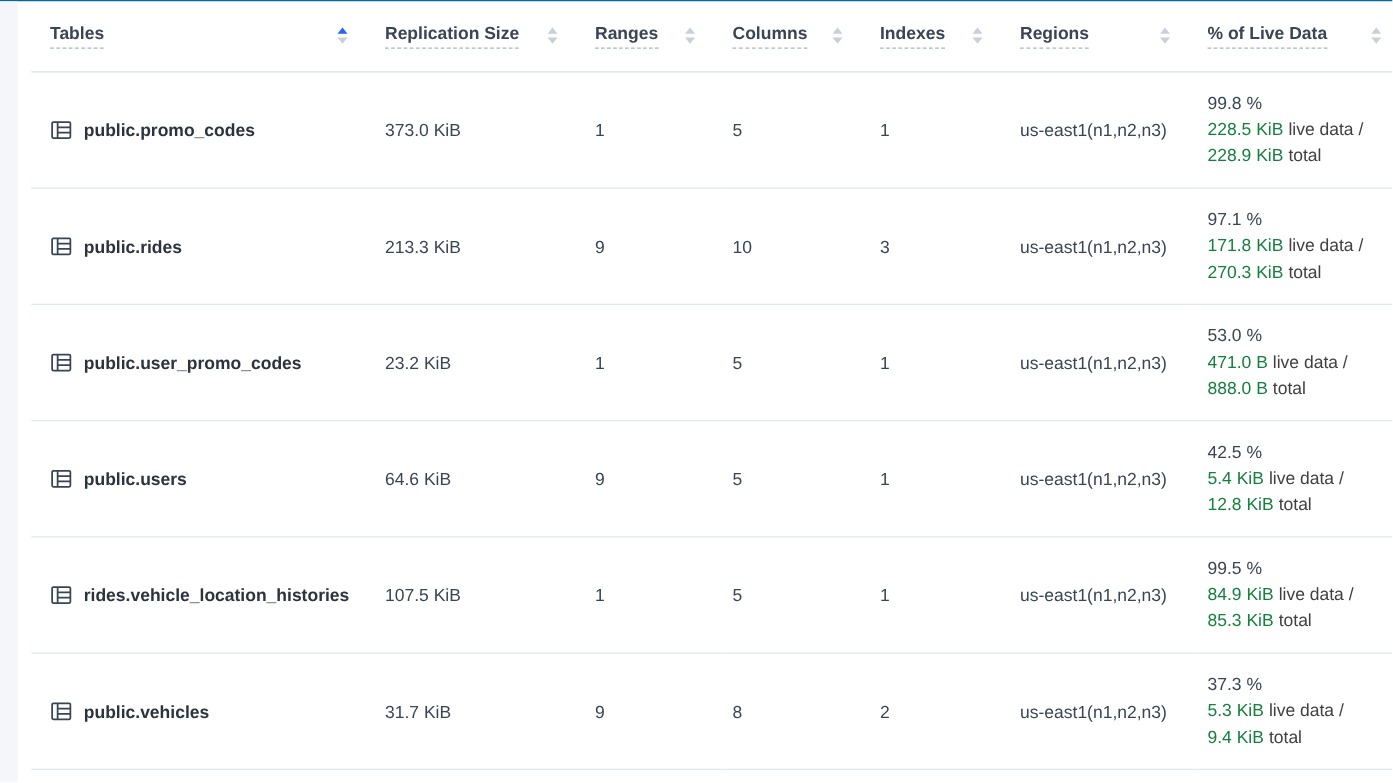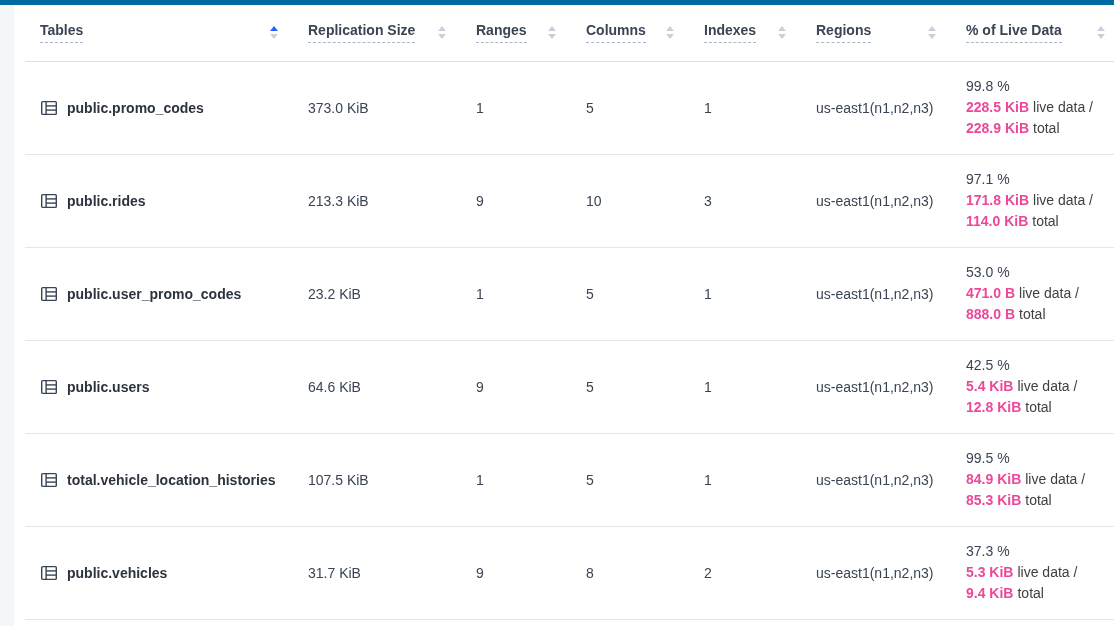--- a/index.html
+++ b/index.html
@@ -1,21 +1,21 @@
 <!DOCTYPE html>
 <html style="--accent: #2962ff;"><head>
 <meta charset="utf-8">
 <style>
   :root { --accent:#2962ff; }
   * { box-sizing:border-box; }
   html,body { margin:0; padding:0; background:#ffffff; }
   body { font-family:"Liberation Sans", sans-serif; }
   .screen {
     position:relative; width:1114px; height:626px; overflow:hidden;
-    background:#ffffff; border-top:5px solid #0369a1;
+    background:#ffffff; border-top:1px solid #0369a1;
   }
   .gutter { position:absolute; left:0; top:0; width:14px; height:100%; background:#f4f6fa; }
   table.db-table {
     position:absolute; left:25px; top:0; width:1089px;
     border-collapse:collapse; table-layout:fixed;
   }
   th { height:56px; padding:0; border-bottom:1px solid #d9dfe8; vertical-align:middle; text-align:left; cursor:pointer; }
   .th-inner { display:flex; align-items:center; justify-content:space-between; padding-right:22px; padding-left:8px; }
   th.first .th-inner { padding-left:15px; }
   th.last .th-inner { padding-right:10px;gap:25px; }
@@ -31,21 +31,21 @@
     height:93px; padding:0 8px; border-bottom:1px solid #e2e7ee;
     vertical-align:middle; font-size:14px; color:#394455; overflow:visible;
   }
   td.first { padding-left:15px; }
   .name-cell { display:flex; align-items:center; gap:9px; }
   .name-cell svg { flex:0 0 auto; display:block; }
   .tbl-name { font-weight:700; color:#2c333e; white-space:nowrap; cursor:pointer; }
   .num { white-space:nowrap;margin-top:39px; }
   .pct-cell { line-height:21px; }
   .pct-line { white-space:nowrap; }
-  .strong { font-weight:700; color:#ec4899;text-align:center; }
+  .strong { font-weight:400; color:#15803d;text-align:center; }
   .muted { color:#404040; margin-left:4px; }
 </style>
 </head>
 <body>
 
 <div class="screen">
   <div class="gutter"></div>
 
   <table class="db-table">
     <colgroup>
@@ -173,21 +173,21 @@
     <td><span class="num">9</span></td>
     <td><span class="num">10</span></td>
     <td><span class="num">3</span></td>
     <td><span class="num">us-east1(n1,n2,n3)</span></td>
     <td class="pct-cell">
       <div class="pct-line">97.1 %</div>
       <div class="pct-line">
         <span class="strong">171.8 KiB</span><span class="muted">live data /</span>
       </div>
       <div class="pct-line">
-        <span class="strong">114.0 KiB</span><span class="muted">total</span>
+        <span class="strong">270.3 KiB</span><span class="muted">total</span>
       </div>
     </td>
   </tr>
 
   <tr>
     <td class="first">
       <div class="name-cell">
         <span>
           <svg width="18" height="18" viewBox="0 0 18 18" fill="none">
             <rect x="1.7" y="2.6" width="14.6" height="12.8" rx="1" stroke="#394455" stroke-width="1.4"></rect>
@@ -249,21 +249,21 @@
     <td class="first">
       <div class="name-cell">
         <span>
           <svg width="18" height="18" viewBox="0 0 18 18" fill="none">
             <rect x="1.7" y="2.6" width="14.6" height="12.8" rx="1" stroke="#394455" stroke-width="1.4"></rect>
             <line x1="6.1" y1="2.6" x2="6.1" y2="15.4" stroke="#394455" stroke-width="1.4"></line>
             <line x1="6.1" y1="6.9" x2="16.3" y2="6.9" stroke="#394455" stroke-width="1.4"></line>
             <line x1="6.1" y1="11.1" x2="16.3" y2="11.1" stroke="#394455" stroke-width="1.4"></line>
           </svg>
         </span>
-        <span class="tbl-name">total.vehicle_location_histories</span>
+        <span class="tbl-name">rides.vehicle_location_histories</span>
       </div>
     </td>
     <td><span class="num">107.5 KiB</span></td>
     <td><span class="num">1</span></td>
     <td><span class="num">5</span></td>
     <td><span class="num">1</span></td>
     <td><span class="num">us-east1(n1,n2,n3)</span></td>
     <td class="pct-cell">
       <div class="pct-line">99.5 %</div>
       <div class="pct-line">

